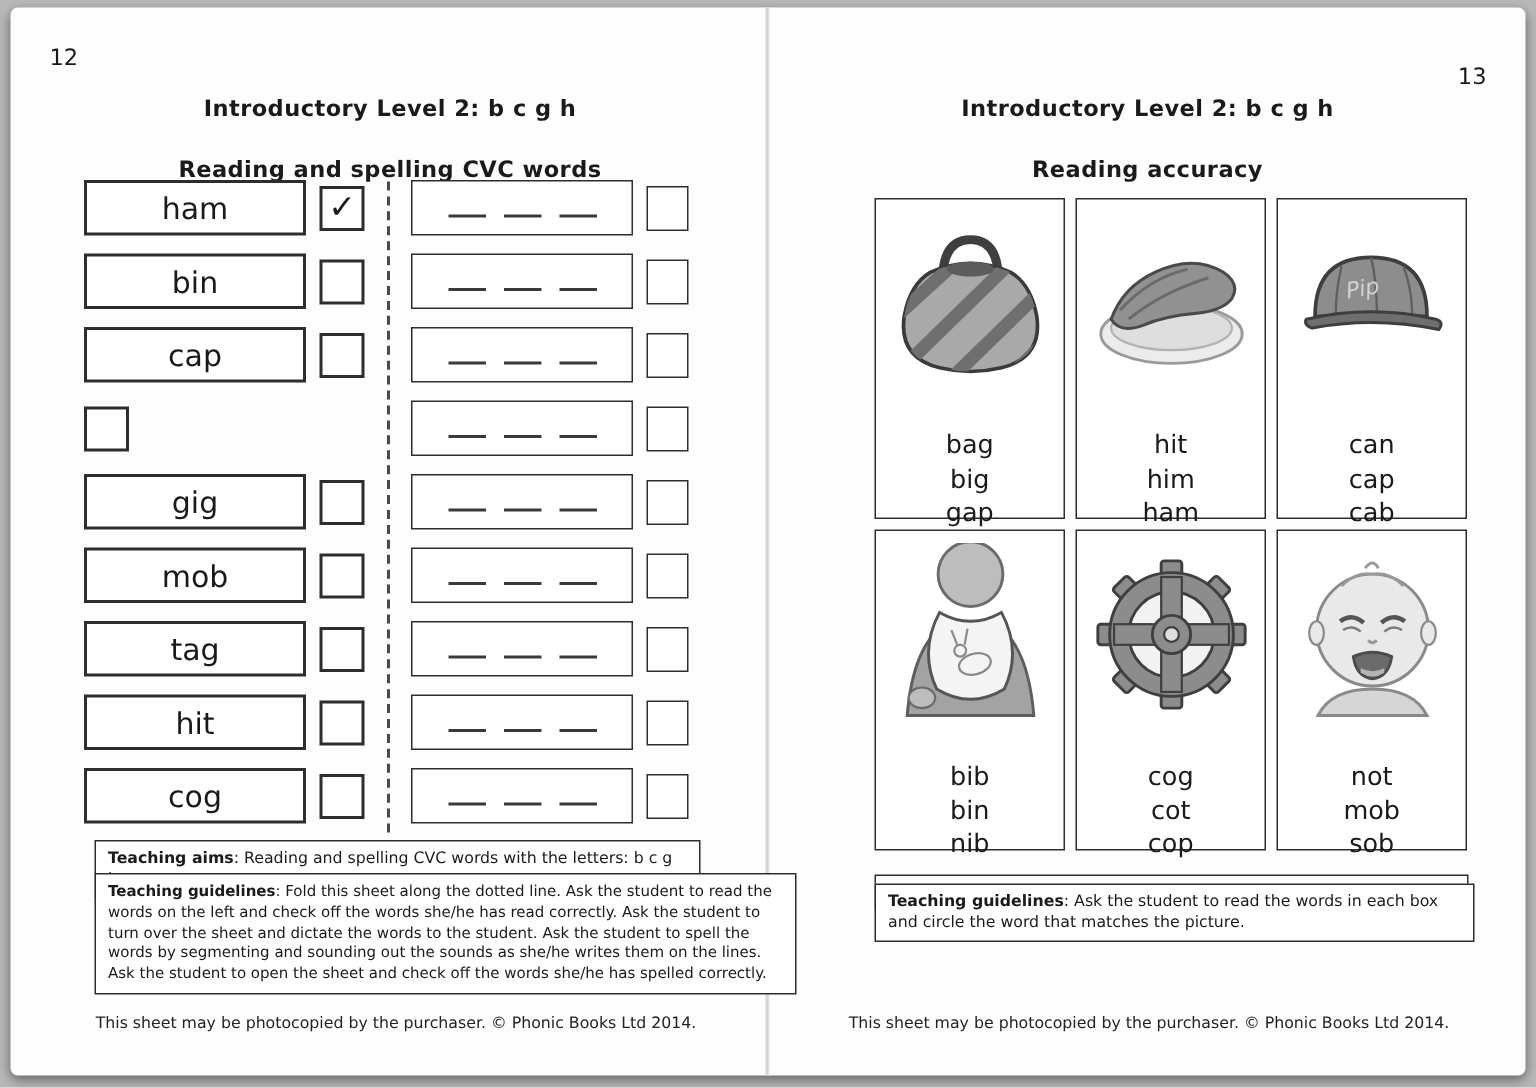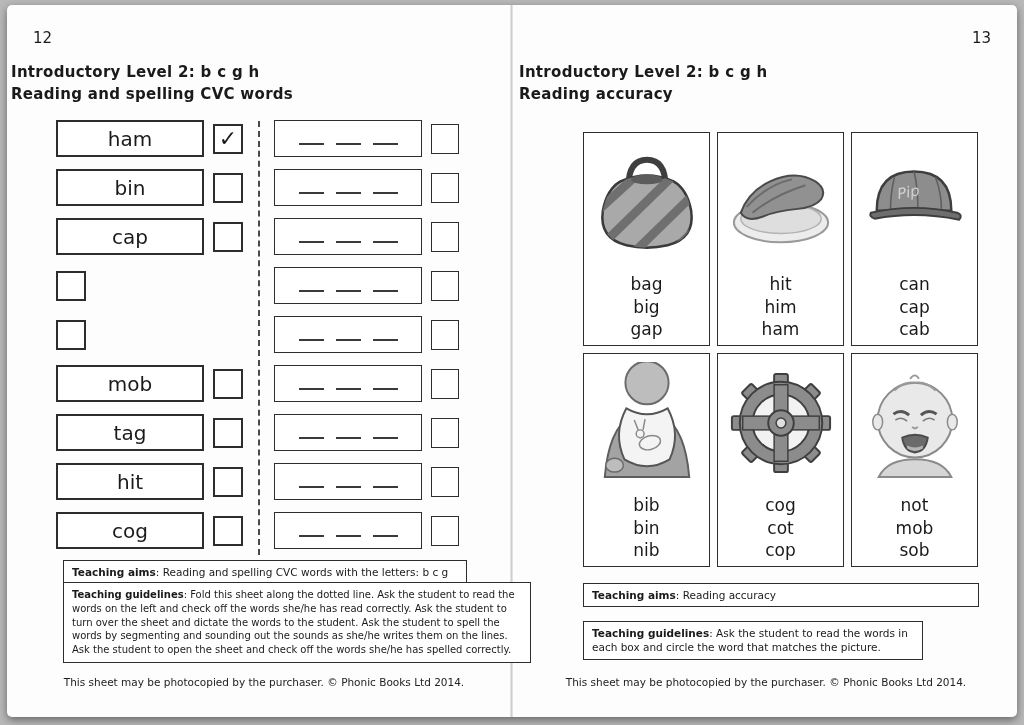--- a/index.html
+++ b/index.html
@@ -15,30 +15,30 @@
     position: absolute; left: 7px; top: 5px; width: 1010px; height: 712px;
     background: #fdfdfd; border-radius: 5px;
     box-shadow: 0 3px 8px rgba(0,0,0,.45);
   }
   .fold {
     position: absolute; left: 503px; top: 0; width: 3px; height: 100%;
     background: linear-gradient(to right, #ececec, #cfcfcf, #ececec);
   }
   .page-num { position: absolute; top: 24px; font-size: 15px; }
   .page-num.left { left: 26px; }
-  .page-num.right { right: 26px; text-align: right; }
+  .page-num.right { right: 26px; text-align: right; margin-top: 13px; }
 
   .title, .subtitle {
-    position: absolute; text-align: left; font-weight: bold;
+    position: absolute; text-align: center; font-weight: bold;
     font-size: 15px; letter-spacing: .3px;
   }
   .lp { left: 4px; width: 498px; }
   .rp { left: 512px; width: 492px; }
   .title { top: 58px; }
-  .subtitle { top: 80px; }
+  .subtitle { top: 99px; }
 
   
   .word-col { position: absolute; left: 49px; top: 115px; }
   .word-row { display: flex; align-items: center; gap: 9px; margin-bottom: 12px; height: 37px; }
   .word-box {
     width: 148px; height: 37px; border: 2px solid #2d2d2d;
     display: flex; align-items: center; justify-content: center;
     font-size: 20px; background: #fff;
   }
   .check-box {
@@ -62,38 +62,38 @@
 
   
   .tbox {
     position: absolute; border: 1.5px solid #2d2d2d; background: #fff;
     font-size: 10.5px; padding: 4px 8px; line-height: 1.38;
   }
   .b { font-weight: bold; }
   .aims-left  { left: 56px; top: 555px; width: 404px; }
   .guide-left { left: 56px; top: 577px; width: 468px; font-size: 10px; padding: 5px 8px; }
   .aims-right  { left: 576px; top: 578px; width: 396px; }
-  .guide-right { left: 576px; top: 616px; width: 340px; }
+  .guide-right { left: 576px; top: 584px; width: 400px; }
 
   .footer { position: absolute; top: 671px; font-size: 10.5px; text-align: center; color: #222; }
   .footer.fl { left: 8px; width: 498px; }
   .footer.fr { left: 510px; width: 498px; }
 
   
   .cards {
     position: absolute; left: 576px; top: 127px;
     display: grid; grid-template-columns: repeat(3, 127px);
     grid-auto-rows: 214px; gap: 7px;
   }
   .card {
     border: 1.5px solid #2d2d2d; background: #fff;
     display: flex; flex-direction: column; align-items: center; padding-top: 8px;
   }
   .card svg { width: 108px; height: 122px; flex: 0 0 auto; }
-  .card .words { margin-top: 10px; text-align: center; font-size: 17px; line-height: 1.33; }
+  .card .words { margin-top: 23px; text-align: center; font-size: 17px; line-height: 1.33; }
 </style>
 </head>
 <body>
 
 <div class="spread">
   <div class="fold"></div>
 
   <div class="page-num left">12</div>
   <div class="page-num right">13</div>
 
@@ -124,20 +124,23 @@
       <div class="check-box">
           <span></span>
         </div>
     </div>
     <div class="word-row">
       <div class="check-box">
           <span></span>
         </div>
     </div>
     <div class="word-row">
+      <div class="word-box">
+          <span>gig</span>
+        </div>
       <div class="check-box">
           <span></span>
         </div>
     </div>
     <div class="word-row">
       <div class="word-box">
           <span>mob</span>
         </div>
       <div class="check-box">
           <span></span>

